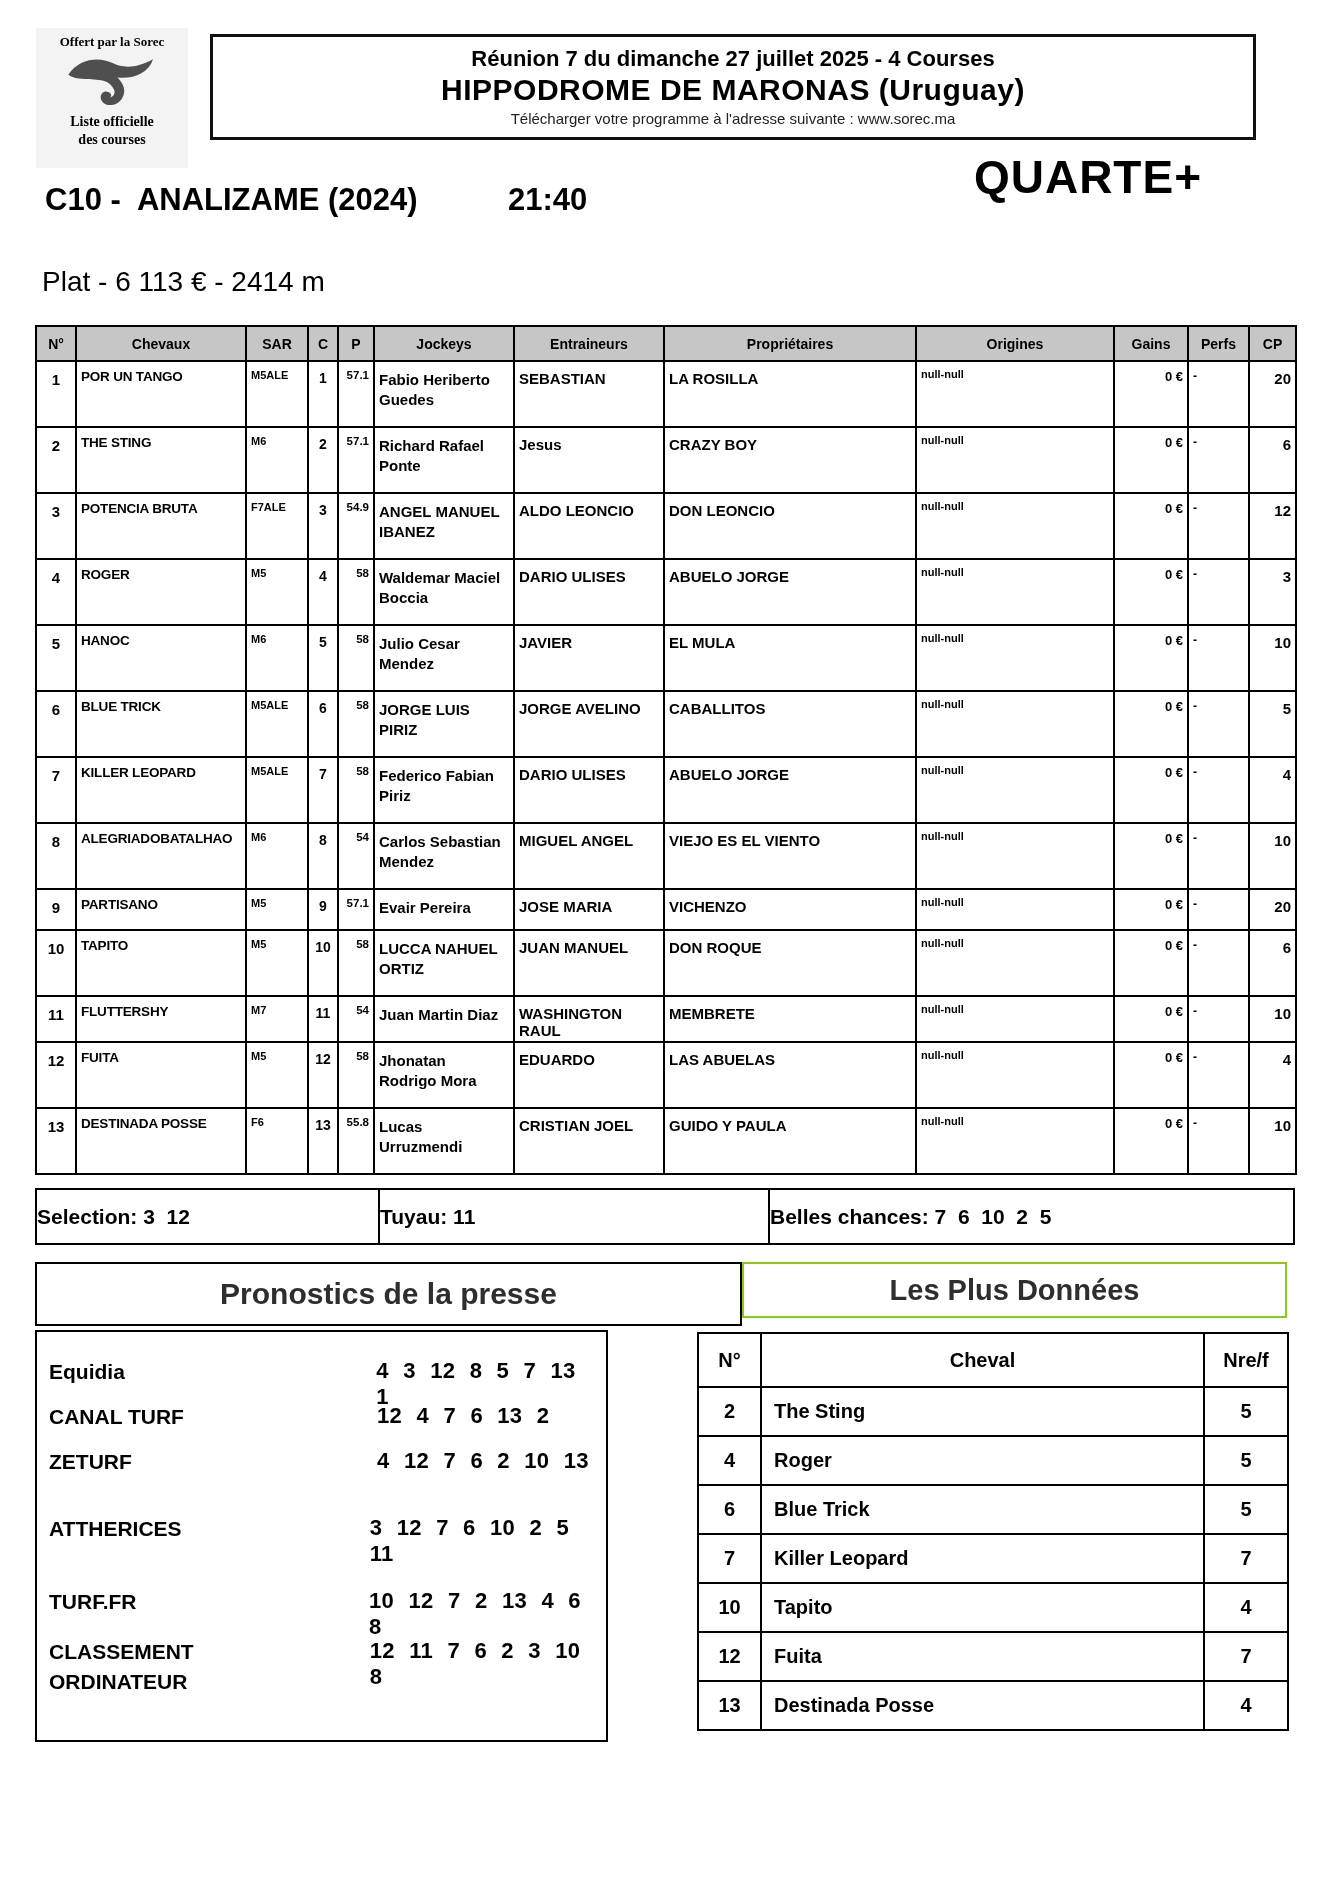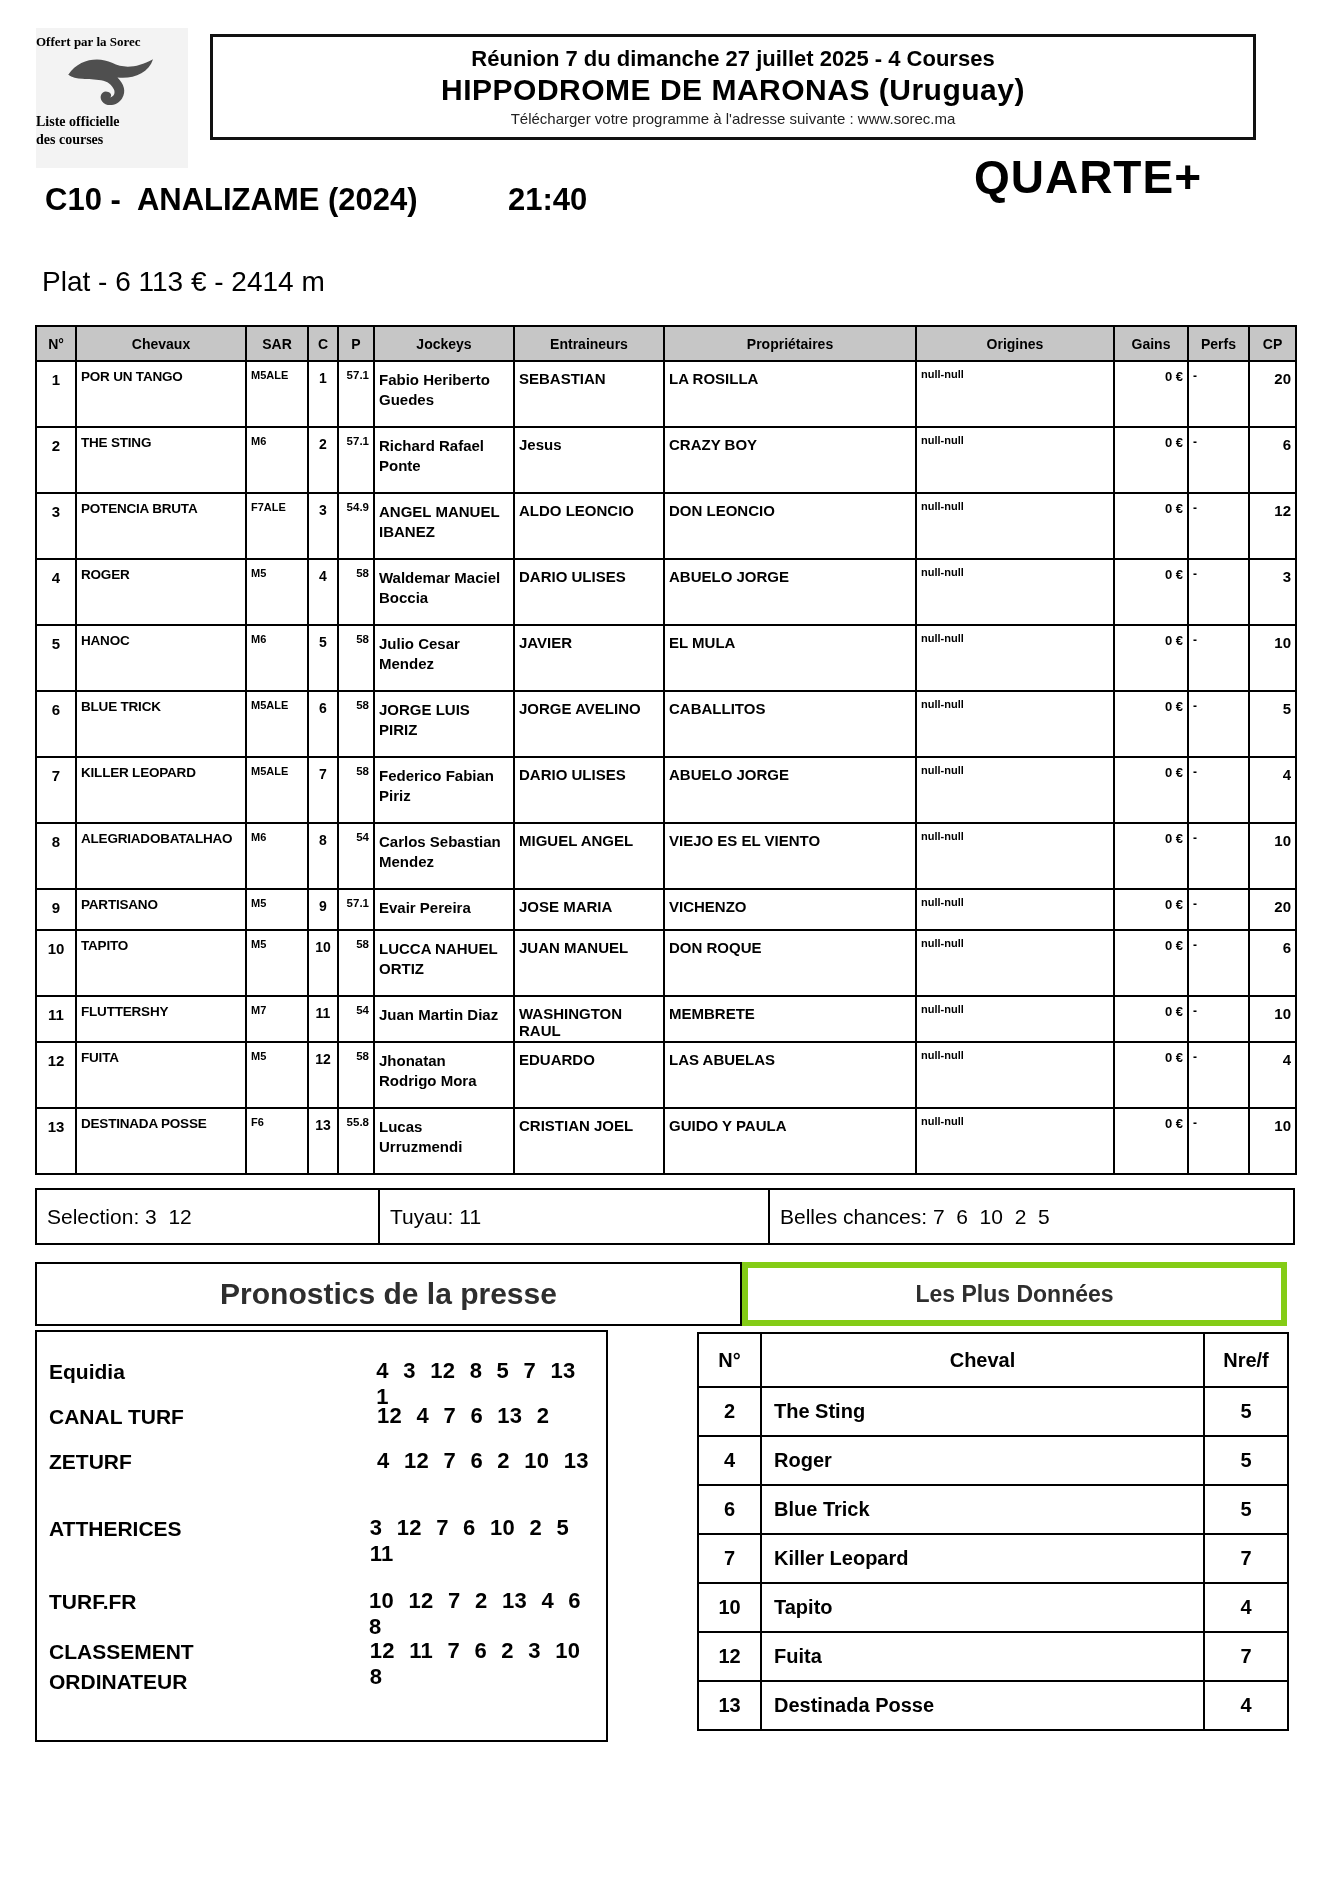--- a/index.html
+++ b/index.html
@@ -8,21 +8,21 @@
     width:1330px;height:1883px;
     background:#ffffff;
     font-family:"Liberation Sans", sans-serif;
     color:#000;
     margin:0 auto;
     overflow:hidden;
   }
   
   .logo{
     position:absolute;left:36px;top:28px;width:152px;height:140px;
-    background:#f3f3f3;
+    background:#f3f3f3;text-align:center;
     font-family:"Liberation Serif", serif;font-weight:bold;
   }
   .logo-top{font-size:13px;padding-top:6px;}
   .logo-bottom{font-size:14px;white-space:pre-line;line-height:1.25;}
   .logo svg{display:block;margin:1px auto 0 auto;}
   
   .header-box{
     position:absolute;left:210px;top:34px;width:1046px;height:106px;
     border:3px solid #111;box-sizing:border-box;text-align:center;
   }
@@ -57,38 +57,38 @@
   .c-orig{font-weight:bold;font-size:11px;padding-top:6px !important;}
   .c-gains{text-align:right;font-weight:bold;font-size:13px;padding-top:7px !important;}
   .c-perfs{font-size:12px;font-weight:bold;padding-top:7px !important;}
   .c-cp{text-align:right;font-weight:bold;font-size:15px;padding-top:8px !important;}
   
   .selbar{
     position:absolute;left:35px;top:1188px;width:1260px;height:57px;
     border:2px solid #000;box-sizing:border-box;display:flex;
   }
   .sel-cell{
-    display:flex;align-items:center;padding-left:10px;
-    font-size:21px;font-weight:normal;white-space:pre;
+    display:flex;align-items:center;
+    font-size:21px;font-weight:bold;white-space:pre;
     border-right:2px solid #000;box-sizing:border-box;
   }
   .sel-cell:last-child{border-right:none;}
   .sel-1{width:343px;} .sel-2{width:390px;} .sel-3{flex:1;}
   
   .press-header{
     position:absolute;left:35px;top:1262px;width:707px;height:64px;
     border:2px solid #000;box-sizing:border-box;
     display:flex;align-items:center;justify-content:center;
     font-size:30px;font-weight:bold;color:#2e2e2e;
   }
   .lpd-header{
-    position:absolute;left:742px;top:1262px;width:545px;height:64px;
-    border:6px solid #84cc16;box-sizing:border-box;
+    position:absolute;left:742px;top:1262px;width:545px;height:56px;
+    border:2px solid #84cc16;box-sizing:border-box;
     display:flex;align-items:center;justify-content:center;
-    font-size:23px;font-weight:bold;color:#2e2e2e;
+    font-size:29px;font-weight:bold;color:#2e2e2e;
   }
   .press-body{
     position:absolute;left:35px;top:1330px;width:573px;height:412px;
     border:2px solid #000;box-sizing:border-box;
   }
   .press-row{position:absolute;left:12px;right:4px;display:flex;}
   .press-source{width:328px;font-size:21px;font-weight:bold;white-space:pre-line;line-height:1.45;}
   .press-picks{font-size:22px;font-weight:bold;word-spacing:8px;letter-spacing:0.3px;padding-top:1px;}
   .lpd{position:absolute;left:697px;top:1332px;width:590px;table-layout:fixed;}
   .lpd th{

